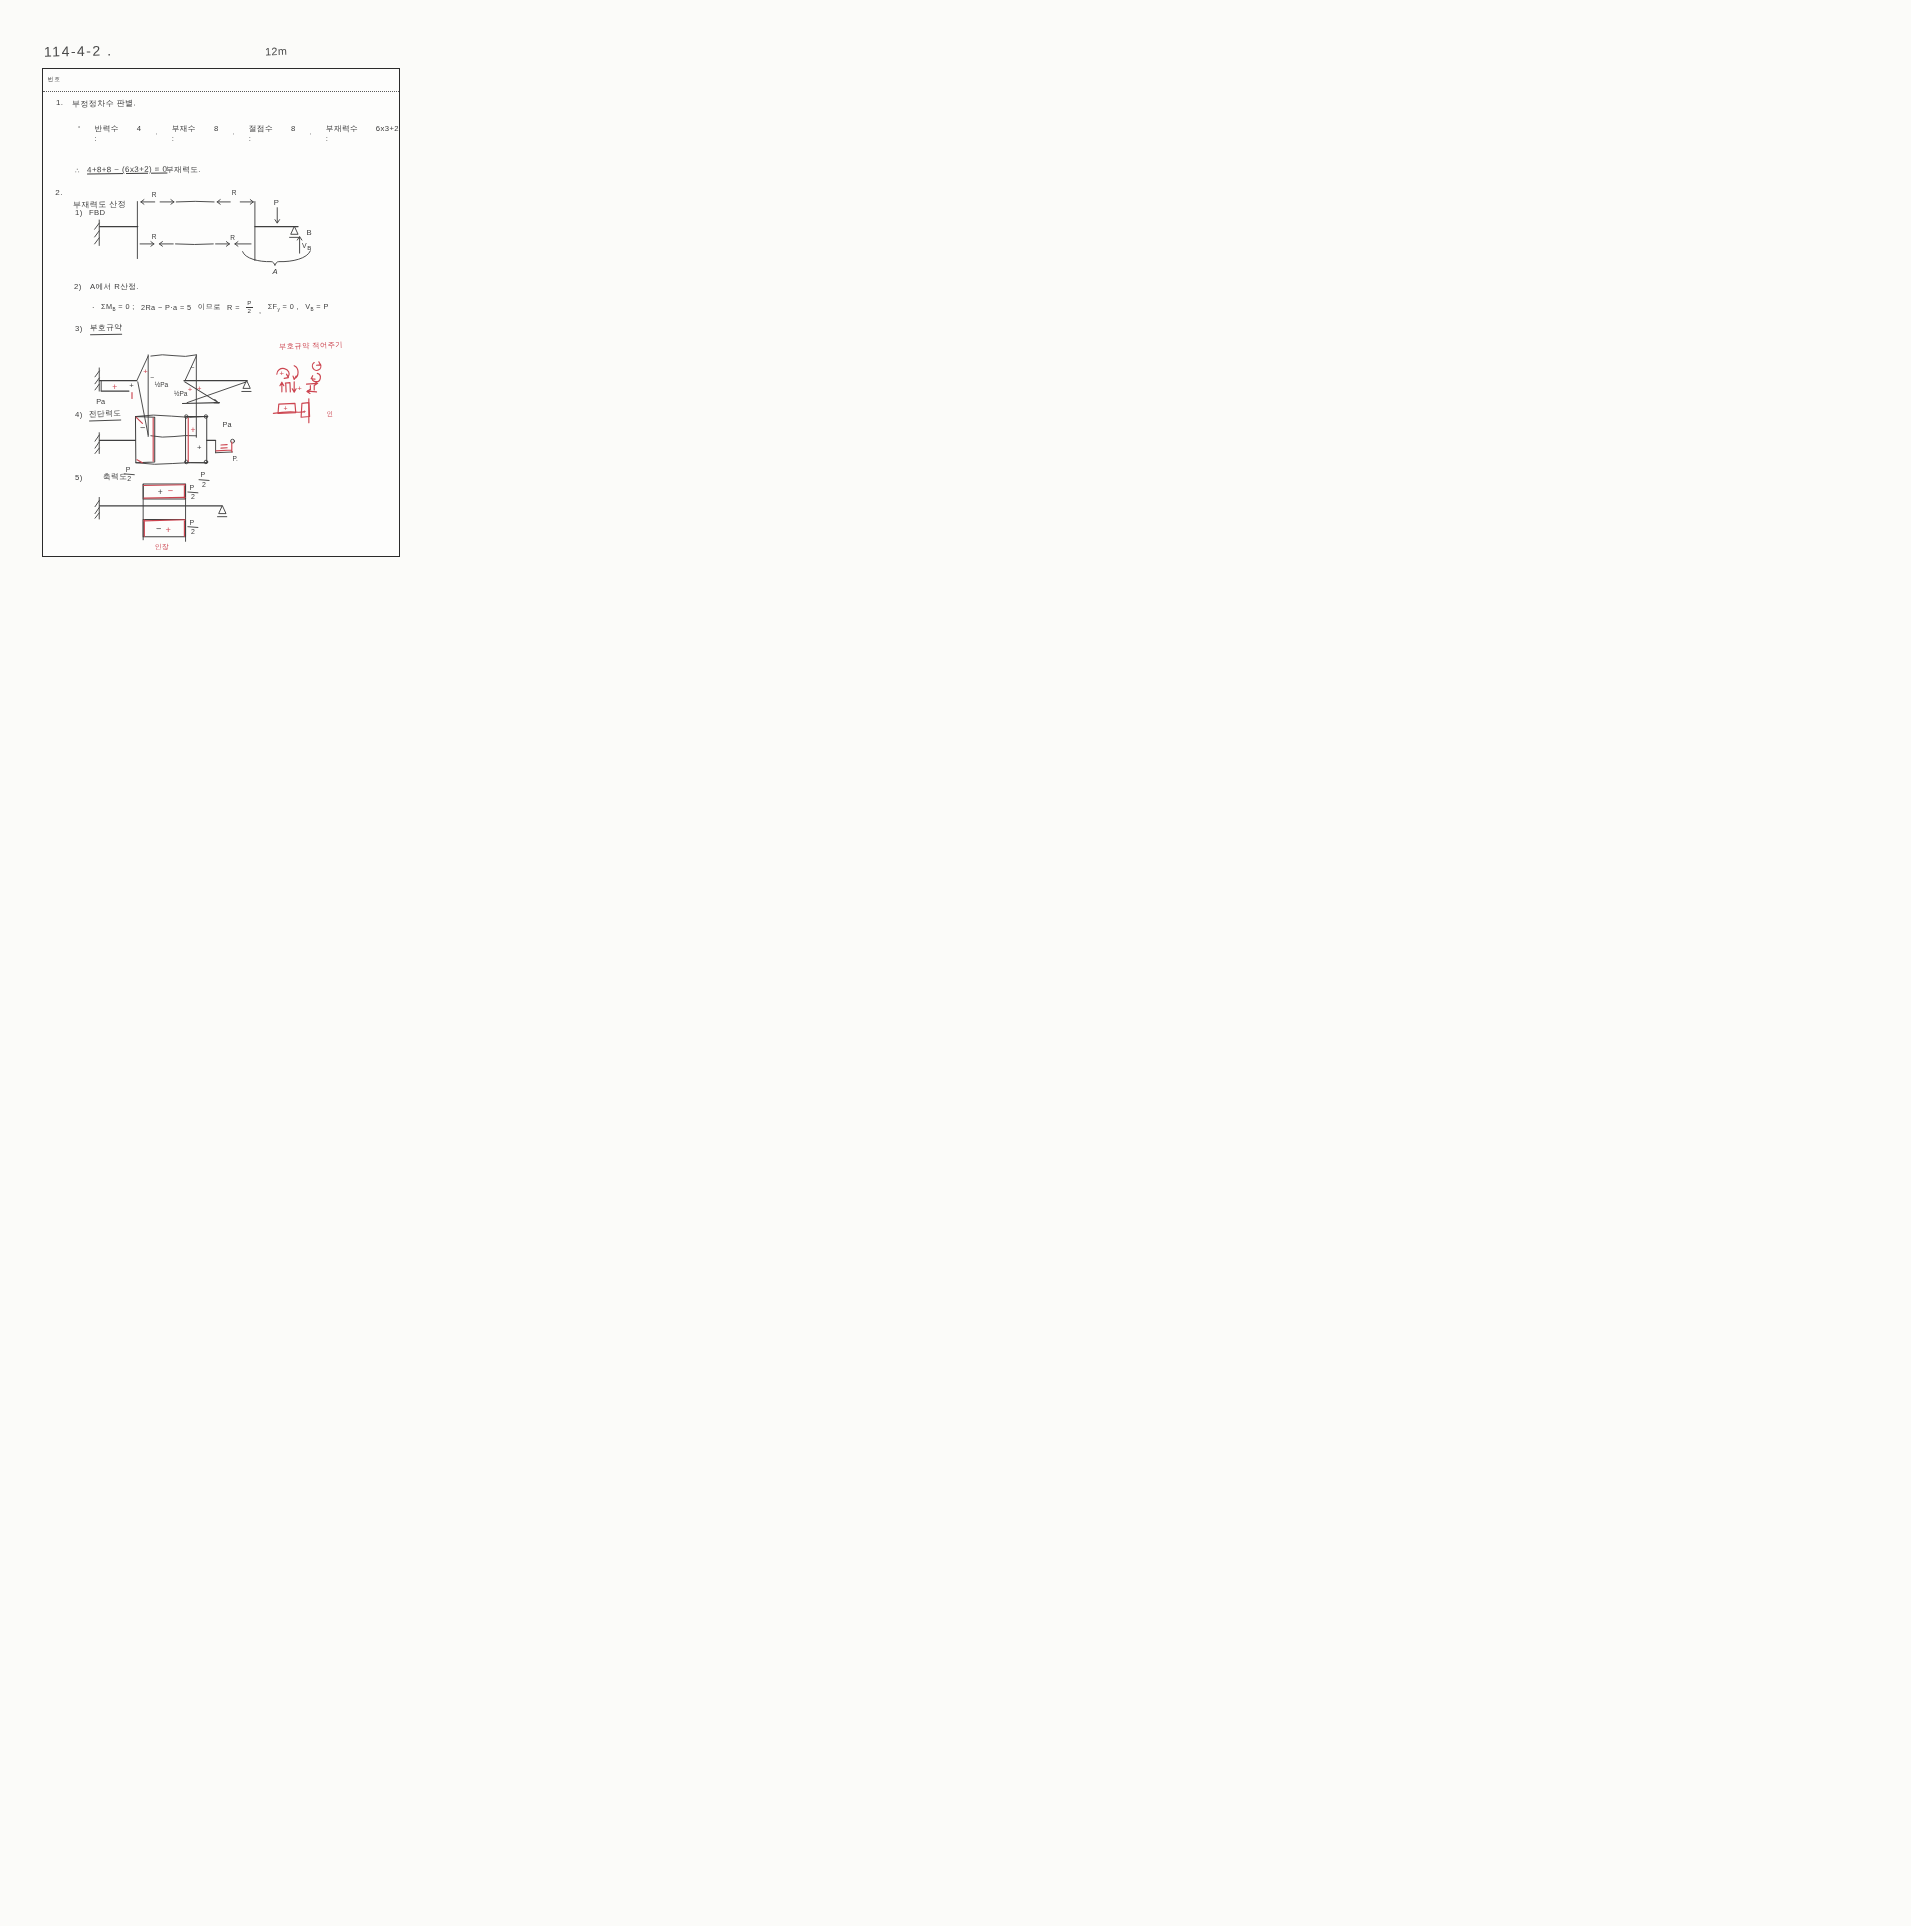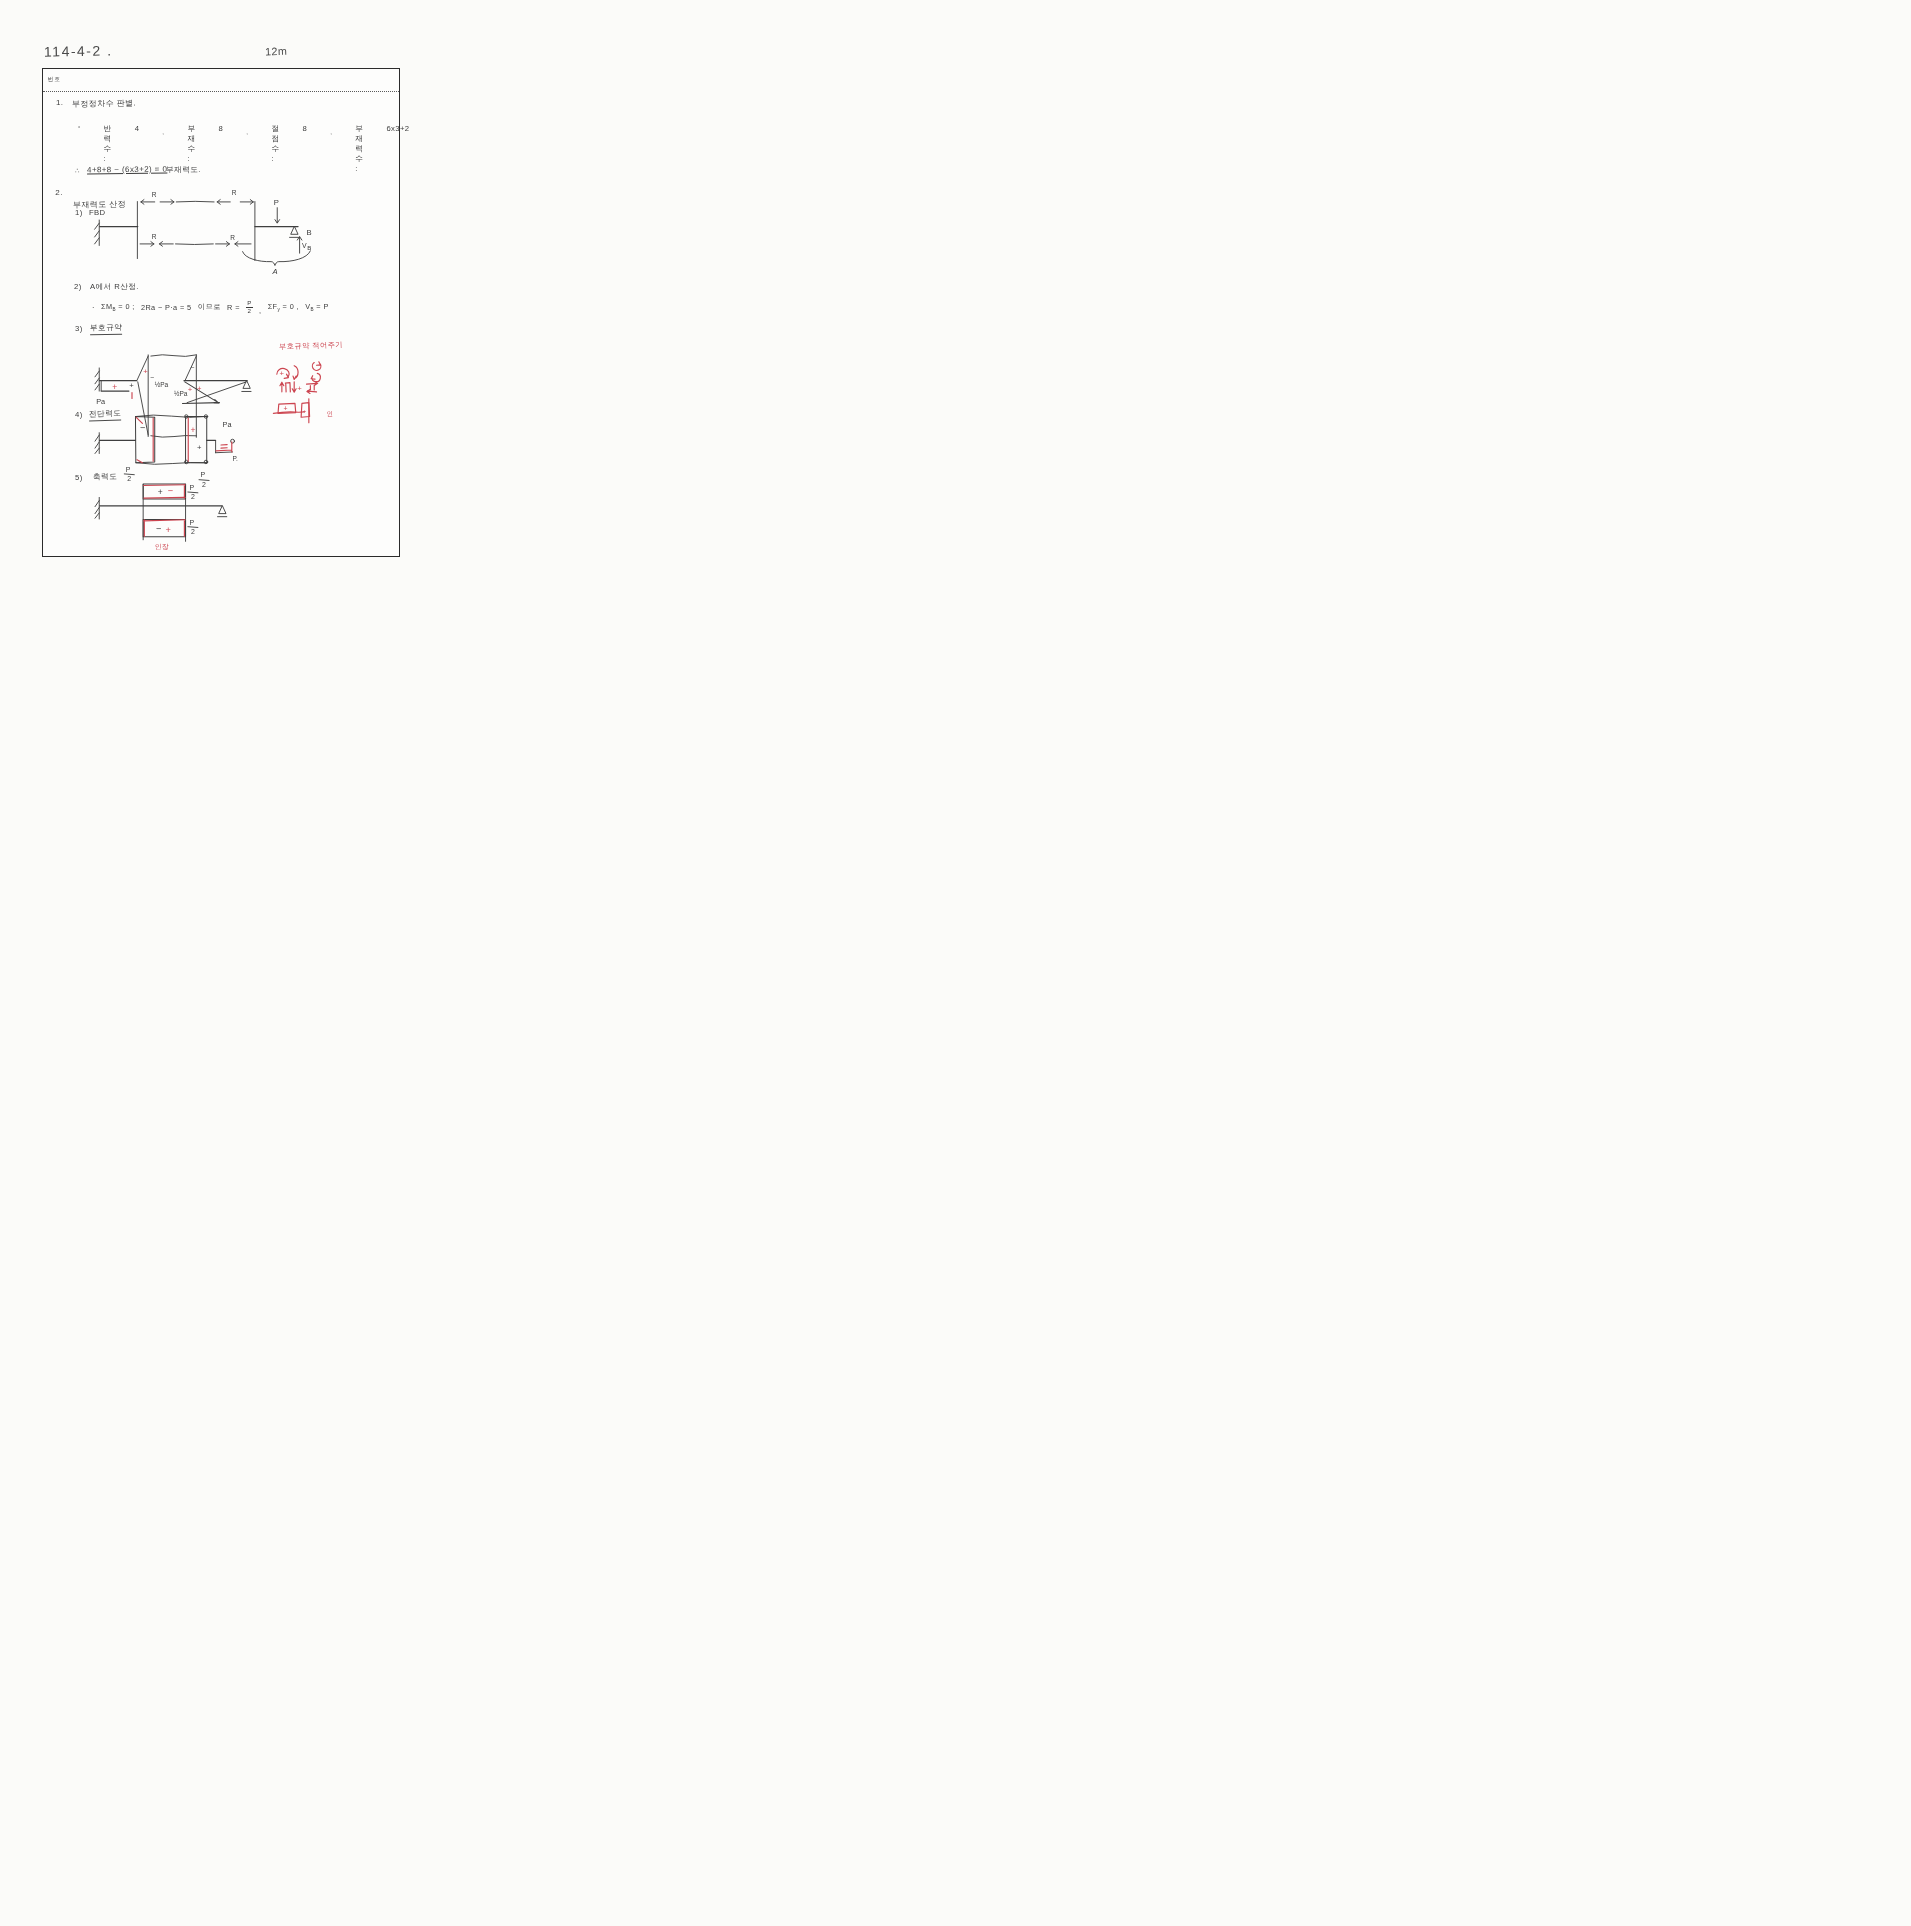--- a/index.html
+++ b/index.html
@@ -18,21 +18,21 @@
   .head-rule{position:absolute;left:0;top:21.6px;width:100%;border-top:0.8px dotted #5a5a5a;}
   .corner{position:absolute;left:4.6px;top:6.2px;font-size:5.8px;color:#474747;letter-spacing:0.8px;}
   .doc-code{position:absolute;left:44px;top:43px;font-size:14px;color:#4a4a4a;
             letter-spacing:1.5px;transform:rotate(-1.2deg);}
   .duration{position:absolute;left:265px;top:45px;font-size:10.8px;color:#4a4a4a;
             transform:rotate(-2deg);}
   .t-num{font-size:8px;}
   .t-body{font-size:7.7px;}
   .ul{border-bottom:0.8px solid #4a4a4a;padding-bottom:1.2px;}
   .red{color:#cc4550;}
-  .counts{display:flex;gap:23px;align-items:baseline;}
+  .counts{display:flex;gap:14px;align-items:baseline;}
   .counts .cm{transform:translateY(2.7px);}
   .eqline{display:flex;gap:6.2px;align-items:center;font-size:7.3px;color:#3c3c3c;}
   .frac{display:inline-flex;flex-direction:column;align-items:center;line-height:1.05;
         font-size:6.2px;}
   .frac .den{border-top:0.8px solid #3a3a3a;padding:0.4px 1.5px 0 1.5px;}
   sub{font-size:4.6px;}
   svg{position:absolute;inset:0;}
   svg text{font-family:"Liberation Sans","DejaVu Sans",sans-serif;fill:#3a3a3a;}
   .rd{fill:#cc4550;}
   .t16{font-size:16px}.t17{font-size:17px}.t18{font-size:18px}.t19{font-size:19px}
@@ -96,21 +96,21 @@
   </div>
 
   <div class="abs hw t-body" style="left:32px;top:255px;">3)</div>
   <div class="abs hw t-body ul" style="left:47px;top:254px;transform:rotate(-1deg);">부호규약</div>
   <div class="abs hw red" style="left:236px;top:272px;font-size:7.3px;transform:rotate(-2deg);">부호규약 적어주기</div>
 
   <div class="abs hw t-body" style="left:32px;top:341px;">4)</div>
   <div class="abs hw t-body ul" style="left:46px;top:340px;transform:rotate(-1.5deg);">전단력도</div>
 
   <div class="abs hw t-body" style="left:32px;top:404px;">5)</div>
-  <div class="abs hw t-body" style="left:50px;top:403px;transform:rotate(-1deg);">축력도</div>
+  <div class="abs hw t-body" style="left:60px;top:403px;transform:rotate(-1deg);">축력도</div>
 
   <svg viewBox="0 0 924 1264">
     <g stroke="#3f3f3f" stroke-width="2.4" fill="none" stroke-linecap="round" stroke-linejoin="round">
 
       <g>
         <g>
           <path d="M146,392 L146,458"></path>
           <path d="M146,400 L134,416 M146,420 L134,436 M146,438 L134,454"></path>
         </g>
         <path d="M147,409 L246,409" stroke-width="3.2"></path>

